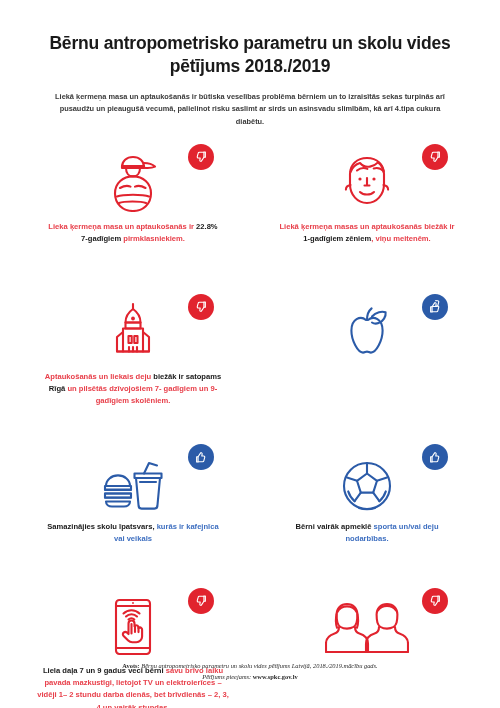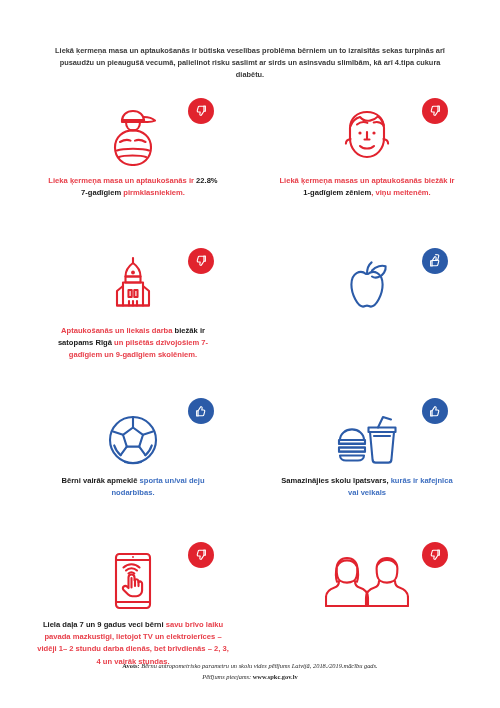--- a/index.html
+++ b/index.html
@@ -111,20 +111,21 @@
   .footer .lbl { font-weight: bold; font-style: normal; }
   .footer .ital { font-style: italic; }
   .footer .url { font-weight: bold; font-style: normal; }
 </style>
 </head>
 <body>
 
 <div class="page">
 
   <div class="header">
+    <h1 class="title">Bērnu antropometrisko parametru un skolu vides pētījums 2018./2019</h1>
     <p class="intro">Liekā ķermeņa masa un aptaukošanās ir būtiska veselības problēma bērniem un to izraisītās sekas turpinās arī pusaudžu un pieaugušā vecumā, palielinot risku saslimt ar sirds un asinsvadu slimībām, kā arī 4.tipa cukura diabētu.</p>
   </div>
 
   <div class="grid row1">
 
     <div class="cell">
       <div class="icon-wrap">
         <svg width="66" height="58" viewBox="0 0 66 58" fill="none" stroke="#e1232e" stroke-width="2.1" stroke-linecap="round" stroke-linejoin="round">
           <path d="M22 12 h22 a2 2 0 0 1 0 0 v2 h-22z"></path>
           <path d="M22 13 c0-6 4.6-10 11-10 s11 4 11 10"></path>
@@ -189,21 +190,21 @@
           <path d="M14 49.5 h32"></path>
         </svg>
       </div>
       <div class="badge red">
         <svg width="14" height="14" viewBox="0 0 24 24" fill="none" stroke="#ffffff" stroke-width="1.9" stroke-linecap="round" stroke-linejoin="round">
           <path d="M17 3.5h2.5v9H17z"></path>
           <path d="M17 3.9H9.2c-1 0-1.8.6-2 1.5l-1.6 6.1c-.3 1.1.6 2.1 1.7 2.1h3.4l-.7 3.6c-.2 1 .4 2 1.4 2.2.6.1 1.2-.1 1.5-.7L17 12.4"></path>
         </svg>
       </div>
       <div class="caption red">
-        <span>Aptaukošanās un liekais darba </span><b class="dark">biežāk ir satopams Rīgā</b><span> un pilsētās dzīvojošiem 7- gadīgiem un 9-gadīgiem skolēniem.</span>
+        <span>Aptaukošanās un liekais deju </span><b class="dark">biežāk ir satopams Rīgā</b><span> un pilsētās dzīvojošiem 7- gadīgiem un 9-gadīgiem skolēniem.</span>
       </div>
     </div>
 
     <div class="cell">
       <div class="icon-wrap">
         <svg width="58" height="58" viewBox="0 0 58 58" fill="none" stroke="#2b5ba8" stroke-width="2.1" stroke-linecap="round" stroke-linejoin="round">
           <path d="M28 16 c-2.6-2.2-6.4-2.6-9.4-.8 -3.4 2-5.2 6-5.2 11.4 0 10 6.4 22 11.6 22 1.8 0 2.6-1 4-1 1.4 0 2.2 1 4 1 5.2 0 11.6-12 11.6-22 0-5.4-1.8-9.4-5.2-11.4 -3-1.8-6.8-1.4-9.4.8"></path>
           <path d="M29 16 c0-5 1.4-9 4.6-11.6"></path>
           <path d="M34 12.5 c4-4.6 10-5.4 13.6-4.2 .6 4-2.4 9.2-7 10.8 -2.6.9-5 .5-6.6-.6"></path>
         </svg>
@@ -213,41 +214,20 @@
           <path d="M4.5 11.5H7v9H4.5z"></path>
           <path d="M7 11.1h7.8c1 0 1.8-.6 2-1.5l1.6-6.1c.3-1.1-.6-2.1-1.7-2.1h-3.4l.7-3.6"></path>
           <path d="M7 20.1h7.8c1 0 1.8-.6 2-1.5l1.6-6.1c.3-1.1-.6-2.1-1.7-2.1h-3.4l.7-3.6c.2-1-.4-2-1.4-2.2-.6-.1-1.2.1-1.5.7L7 11.6"></path>
         </svg>
       </div>
     </div>
 
   </div>
 
   <div class="grid row3">
-
-    <div class="cell">
-      <div class="icon-wrap">
-        <svg width="52" height="52" viewBox="0 0 52 52" fill="none" stroke="#2b5ba8" stroke-width="2.1" stroke-linecap="round" stroke-linejoin="round">
-          <circle cx="26" cy="26" r="23"></circle>
-          <path d="M26 13.5 l10 7.3 -3.8 11.8 h-12.4 L16 20.8z"></path>
-          <path d="M26 13.5 V3 M36 20.8 l10-3.2 M32.2 32.6 l6.2 8.6 M19.8 32.6 l-6.2 8.6 M16 20.8 L6 17.6"></path>
-          <path d="M13.6 41.2 c-3-2.6-5.2-6-6.4-9.8 M38.4 41.2 c3-2.6 5.2-6 6.4-9.8"></path>
-          <path d="M18 48 c5 1.6 11 1.6 16 0"></path>
-        </svg>
-      </div>
-      <div class="badge blue">
-        <svg width="14" height="14" viewBox="0 0 24 24" fill="none" stroke="#ffffff" stroke-width="1.9" stroke-linecap="round" stroke-linejoin="round">
-          <path d="M4.5 11.5H7v9H4.5z"></path>
-          <path d="M7 20.1h7.8c1 0 1.8-.6 2-1.5l1.6-6.1c.3-1.1-.6-2.1-1.7-2.1h-3.4l.7-3.6c.2-1-.4-2-1.4-2.2-.6-.1-1.2.1-1.5.7L7 11.6"></path>
-        </svg>
-      </div>
-      <div class="caption blue">
-        <b class="dark">Bērni vairāk apmeklē</b><span> sporta un/vai deju nodarbības.</span>
-      </div>
-    </div>
 
     <div class="cell">
       <div class="icon-wrap">
         <svg width="66" height="52" viewBox="0 0 66 52" fill="none" stroke="#2b5ba8" stroke-width="2.1" stroke-linecap="round" stroke-linejoin="round">
           <path d="M6 26 c0-6 5.4-10.6 12-10.6 S30 20 30 26z"></path>
           <path d="M5 29.5 h26 M5 33.5 h26 M5 37.5 h26"></path>
           <path d="M5 26 h26 v4 H5z M5 33.5 h26 v4.2 H5z"></path>
           <path d="M6 41.5 c0 3 2.6 5 6 5 h12 c3.4 0 6-2 6-5z"></path>
           <path d="M36 18 h24 l-2.6 28 c-.2 1.6-1.4 2.6-3 2.6 H41.6 c-1.6 0-2.8-1-3-2.6z"></path>
           <path d="M34.5 13.5 h27 v4.5 h-27z"></path>
@@ -259,20 +239,41 @@
         <svg width="14" height="14" viewBox="0 0 24 24" fill="none" stroke="#ffffff" stroke-width="1.9" stroke-linecap="round" stroke-linejoin="round">
           <path d="M4.5 11.5H7v9H4.5z"></path>
           <path d="M7 20.1h7.8c1 0 1.8-.6 2-1.5l1.6-6.1c.3-1.1-.6-2.1-1.7-2.1h-3.4l.7-3.6c.2-1-.4-2-1.4-2.2-.6-.1-1.2.1-1.5.7L7 11.6"></path>
         </svg>
       </div>
       <div class="caption blue">
         <b class="dark">Samazinājies skolu īpatsvars,</b><span> kurās ir kafejnīca vai veikals</span>
       </div>
     </div>
 
+    <div class="cell">
+      <div class="icon-wrap">
+        <svg width="52" height="52" viewBox="0 0 52 52" fill="none" stroke="#2b5ba8" stroke-width="2.1" stroke-linecap="round" stroke-linejoin="round">
+          <circle cx="26" cy="26" r="23"></circle>
+          <path d="M26 13.5 l10 7.3 -3.8 11.8 h-12.4 L16 20.8z"></path>
+          <path d="M26 13.5 V3 M36 20.8 l10-3.2 M32.2 32.6 l6.2 8.6 M19.8 32.6 l-6.2 8.6 M16 20.8 L6 17.6"></path>
+          <path d="M13.6 41.2 c-3-2.6-5.2-6-6.4-9.8 M38.4 41.2 c3-2.6 5.2-6 6.4-9.8"></path>
+          <path d="M18 48 c5 1.6 11 1.6 16 0"></path>
+        </svg>
+      </div>
+      <div class="badge blue">
+        <svg width="14" height="14" viewBox="0 0 24 24" fill="none" stroke="#ffffff" stroke-width="1.9" stroke-linecap="round" stroke-linejoin="round">
+          <path d="M4.5 11.5H7v9H4.5z"></path>
+          <path d="M7 20.1h7.8c1 0 1.8-.6 2-1.5l1.6-6.1c.3-1.1-.6-2.1-1.7-2.1h-3.4l.7-3.6c.2-1-.4-2-1.4-2.2-.6-.1-1.2.1-1.5.7L7 11.6"></path>
+        </svg>
+      </div>
+      <div class="caption blue">
+        <b class="dark">Bērni vairāk apmeklē</b><span> sporta un/vai deju nodarbības.</span>
+      </div>
+    </div>
+
   </div>
 
   <div class="grid row4">
 
     <div class="cell">
       <div class="icon-wrap">
         <svg width="46" height="58" viewBox="0 0 46 58" fill="none" stroke="#e1232e" stroke-width="2.1" stroke-linecap="round" stroke-linejoin="round">
           <rect x="6" y="2" width="34" height="54" rx="3.4"></rect>
           <path d="M6 8 h34 M6 50 h34"></path>
           <circle cx="23" cy="5" r="0.9" fill="#e1232e" stroke="none"></circle>

